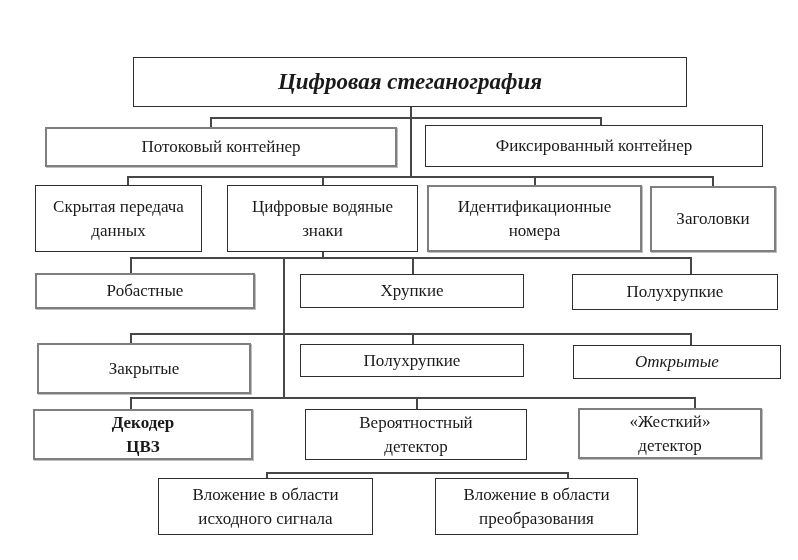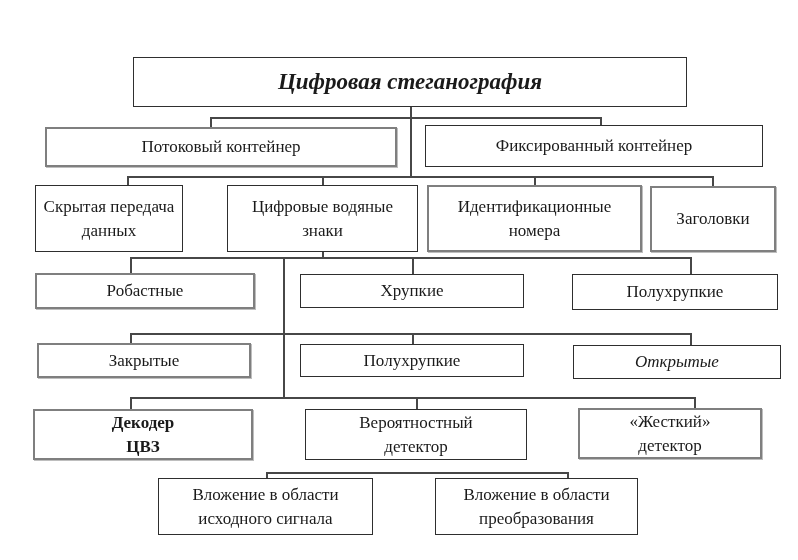--- a/index.html
+++ b/index.html
@@ -70,21 +70,21 @@
     <div class="seg" style="left: 567px; top: 472px; width: 1.5px; height: 8px; background: rgb(71, 71, 71);"></div>
     <div class="node title" style="left: 133px; top: 57px; width: 554px; height: 50px;">
       <div class="ln">Цифровая стеганография</div>
     </div>
     <div class="node gray" style="left: 45px; top: 127px; width: 352px; height: 40px;">
       <div class="ln">Потоковый контейнер</div>
     </div>
     <div class="node black" style="left: 425px; top: 125px; width: 338px; height: 42px;">
       <div class="ln">Фиксированный контейнер</div>
     </div>
-    <div class="node black" style="left: 35px; top: 185px; width: 148px; height: 67px; justify-content: center;">
+    <div class="node black" style="left: 35px; top: 185px; width: 167px; height: 67px; justify-content: center;">
       <div class="ln">Скрытая передача</div>
       <div class="ln">данных</div>
     </div>
     <div class="node black" style="left: 227px; top: 185px; width: 191px; height: 67px;">
       <div class="ln">Цифровые водяные</div>
       <div class="ln">знаки</div>
     </div>
     <div class="node gray" style="left: 427px; top: 185px; width: 215px; height: 67px;">
       <div class="ln">Идентификационные</div>
       <div class="ln">номера</div>
@@ -94,21 +94,21 @@
     </div>
     <div class="node gray" style="left: 35px; top: 273px; width: 220px; height: 36px;">
       <div class="ln">Робастные</div>
     </div>
     <div class="node black" style="left: 300px; top: 274px; width: 224px; height: 34px;">
       <div class="ln">Хрупкие</div>
     </div>
     <div class="node black" style="left: 572px; top: 274px; width: 206px; height: 36px;">
       <div class="ln">Полухрупкие</div>
     </div>
-    <div class="node gray" style="left: 37px; top: 343px; width: 214px; height: 35px;">
+    <div class="node gray" style="left: 37px; top: 343px; width: 214px; height: 51px;">
       <div class="ln">Закрытые</div>
     </div>
     <div class="node black" style="left: 300px; top: 344px; width: 224px; height: 33px;">
       <div class="ln">Полухрупкие</div>
     </div>
     <div class="node black" style="left: 573px; top: 345px; width: 208px; height: 34px; font-style: italic;">
       <div class="ln">Открытые</div>
     </div>
     <div class="node gray" style="left: 33px; top: 409px; width: 220px; height: 51px; font-weight: bold;">
       <div class="ln">Декодер</div>

